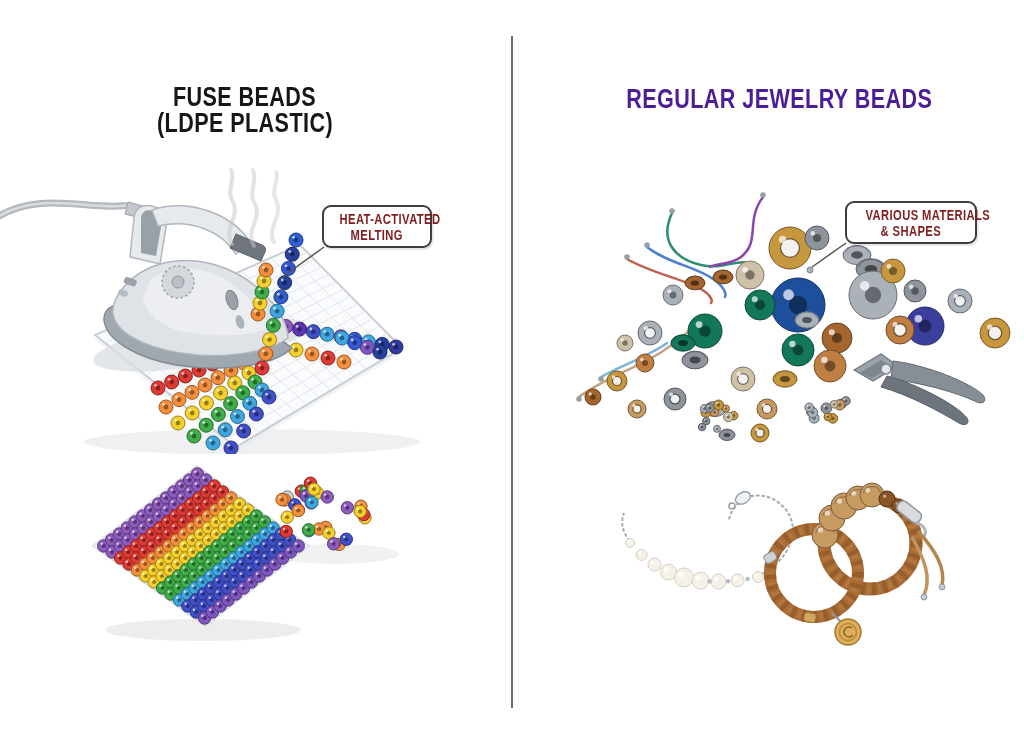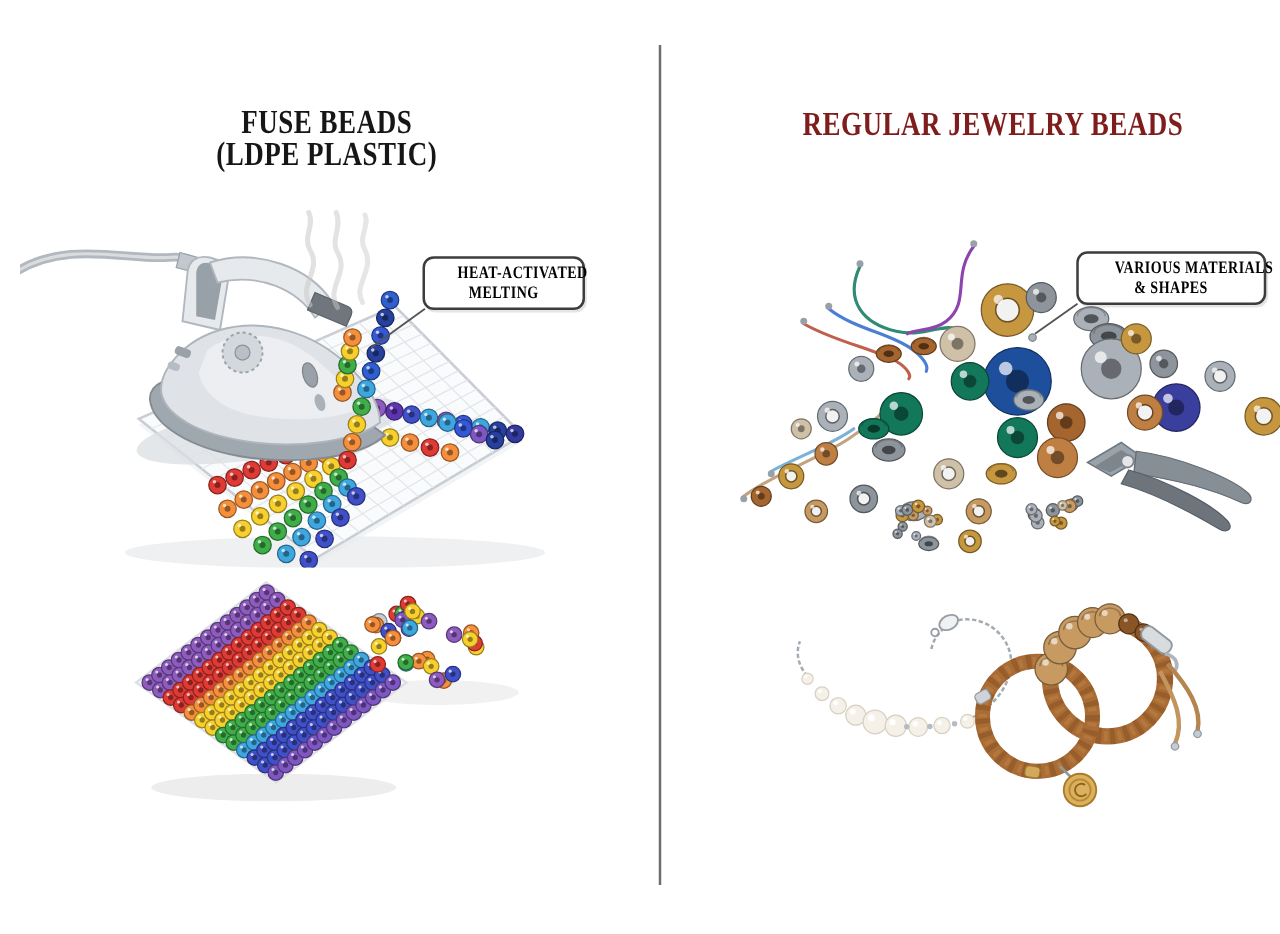--- a/index.html
+++ b/index.html
@@ -1,22 +1,22 @@
 <!DOCTYPE html>
 <html><head>
 <meta charset="utf-8">
 <style>
   html,body{margin:0;padding:0;}
   body{width:1024px;height:747px;background:#ffffff;font-family:"Liberation Sans",sans-serif;position:relative;overflow:hidden;}
-  .canvas{position:absolute;left:16px;top:0;width:864px;height:747px;font-family:Liberation Serif, serif;}
+  .canvas{position:absolute;left:0;top:0;width:864px;height:747px;}
   .divider{position:absolute;left:511px;top:36px;width:2px;height:672px;background:#6e6e6e;}
   .title{position:absolute;text-align:center;color:#161616;font-weight:bold;}
   .title .ln{font-size:27px;line-height:26px;}
   .cond{display:inline-block;transform:scaleX(.8);transform-origin:50% 50%;white-space:nowrap;letter-spacing:.5px;}
-  .callout{position:absolute;background:#ffffff;border:2px solid #3d3d3d;border-radius:9px;text-align:center;color:#000000;font-weight:bold;padding:4px 13px 3px;box-shadow:1.5px 2px 0 rgba(0,0,0,.10);z-index:5;}
+  .callout{position:absolute;background:#ffffff;border:2px solid #3d3d3d;border-radius:9px;text-align:center;color:#7f1d1d;font-weight:bold;padding:4px 3px 3px;box-shadow:1.5px 2px 0 rgba(0,0,0,.10);z-index:5;}
   .callout .ln{font-size:14px;line-height:16px;letter-spacing:.2px;}
   .scene{position:absolute;}
 </style>
 </head>
 <body>
 
 <div class="canvas">
 
   <div class="divider" style="background: rgb(110, 110, 110);"></div>
 
@@ -1197,21 +1197,21 @@
         <circle cx="240" cy="167" r="8.5" fill="none" stroke="#b68b33" stroke-width="1.5"></circle>
         <path d="M244,163 a5,5 0 1 0 1,7" fill="none" stroke="#8a6420" stroke-width="1.5"></path>
       </g>
     </g>
   </svg>
 
   <header class="title" id="title-left" style="left: 85px; top: 84px; width: 320px; color: rgb(22, 22, 22);">
     <div class="ln"><span class="cond">FUSE BEADS</span></div>
     <div class="ln"><span class="cond">(LDPE PLASTIC)</span></div>
   </header>
-  <header class="title" id="title-right" style="left: 588px; top: 86px; width: 360px; color: #7f1d1d;">
+  <header class="title" id="title-right" style="left: 588px; top: 86px; width: 360px; color: #4c1d95;">
     <div class="ln"><span class="cond">REGULAR JEWELRY BEADS</span></div>
   </header>
 
   <div class="callout" id="callout-left" style="left: 322px; top: 205px; width: 100px; border-color: rgb(61, 61, 61);">
     <div class="ln"><span class="cond">HEAT-ACTIVATED</span></div>
     <div class="ln"><span class="cond">MELTING</span></div>
   </div>
   <div class="callout" id="callout-right" style="left: 845px; top: 201px; width: 122px; border-color: rgb(61, 61, 61); text-align: center;">
     <div class="ln"><span class="cond">VARIOUS MATERIALS</span></div>
     <div class="ln"><span class="cond">&amp; SHAPES</span></div>

